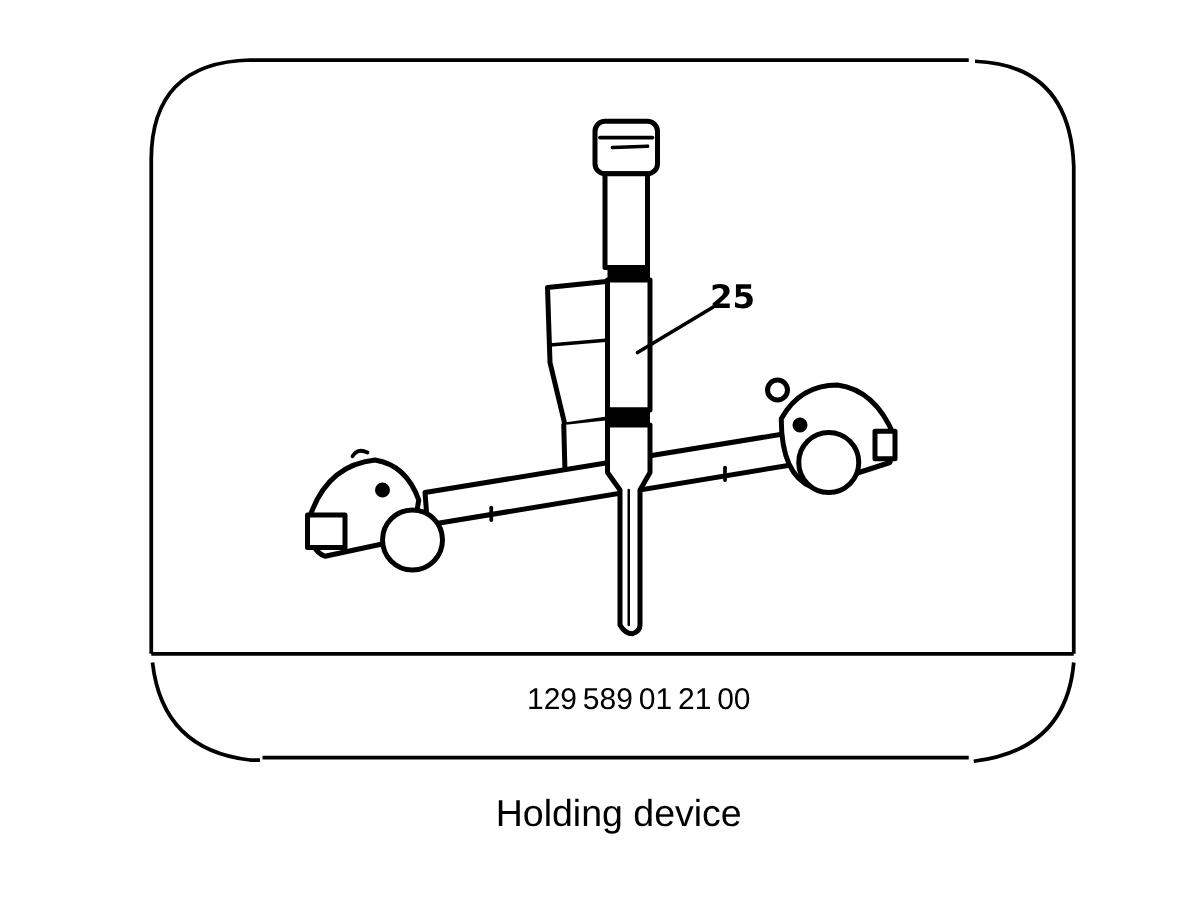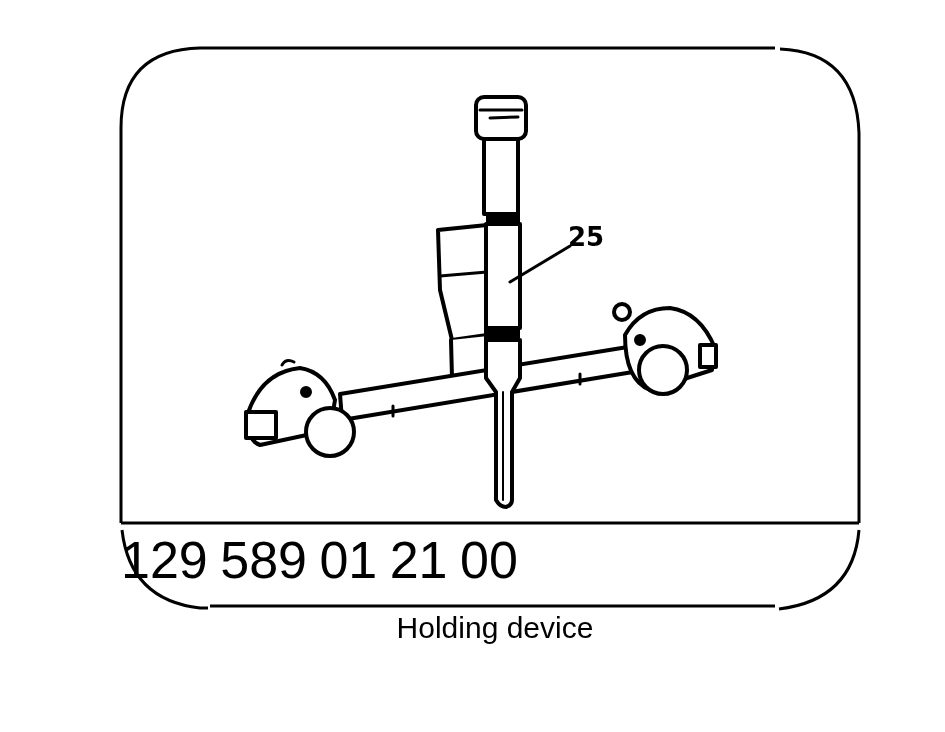--- a/index.html
+++ b/index.html
@@ -20,30 +20,31 @@
       left: 0;
       top: 0;
       width: 945px;
       height: 732px;
     }
     .part-number {
       position: absolute;
       left: 121px;
       width: 780px;
       top: 535px;
-      font-size: 52px;
+      text-align: center;
+      font-size: 24px;
       line-height: 50px;
       letter-spacing: 0px;
       word-spacing: -2px;
     }
     .caption {
       position: absolute;
       left: 200px;
       width: 590px;
-      top: 608px;
+      top: 632px;
       text-align: center;
       font-size: 30px;
       line-height: 40px;
     }
     .callout-label {
       font-family: "DejaVu Sans", sans-serif;
       font-weight: bold;
       font-size: 26px;
     }
   </style>

